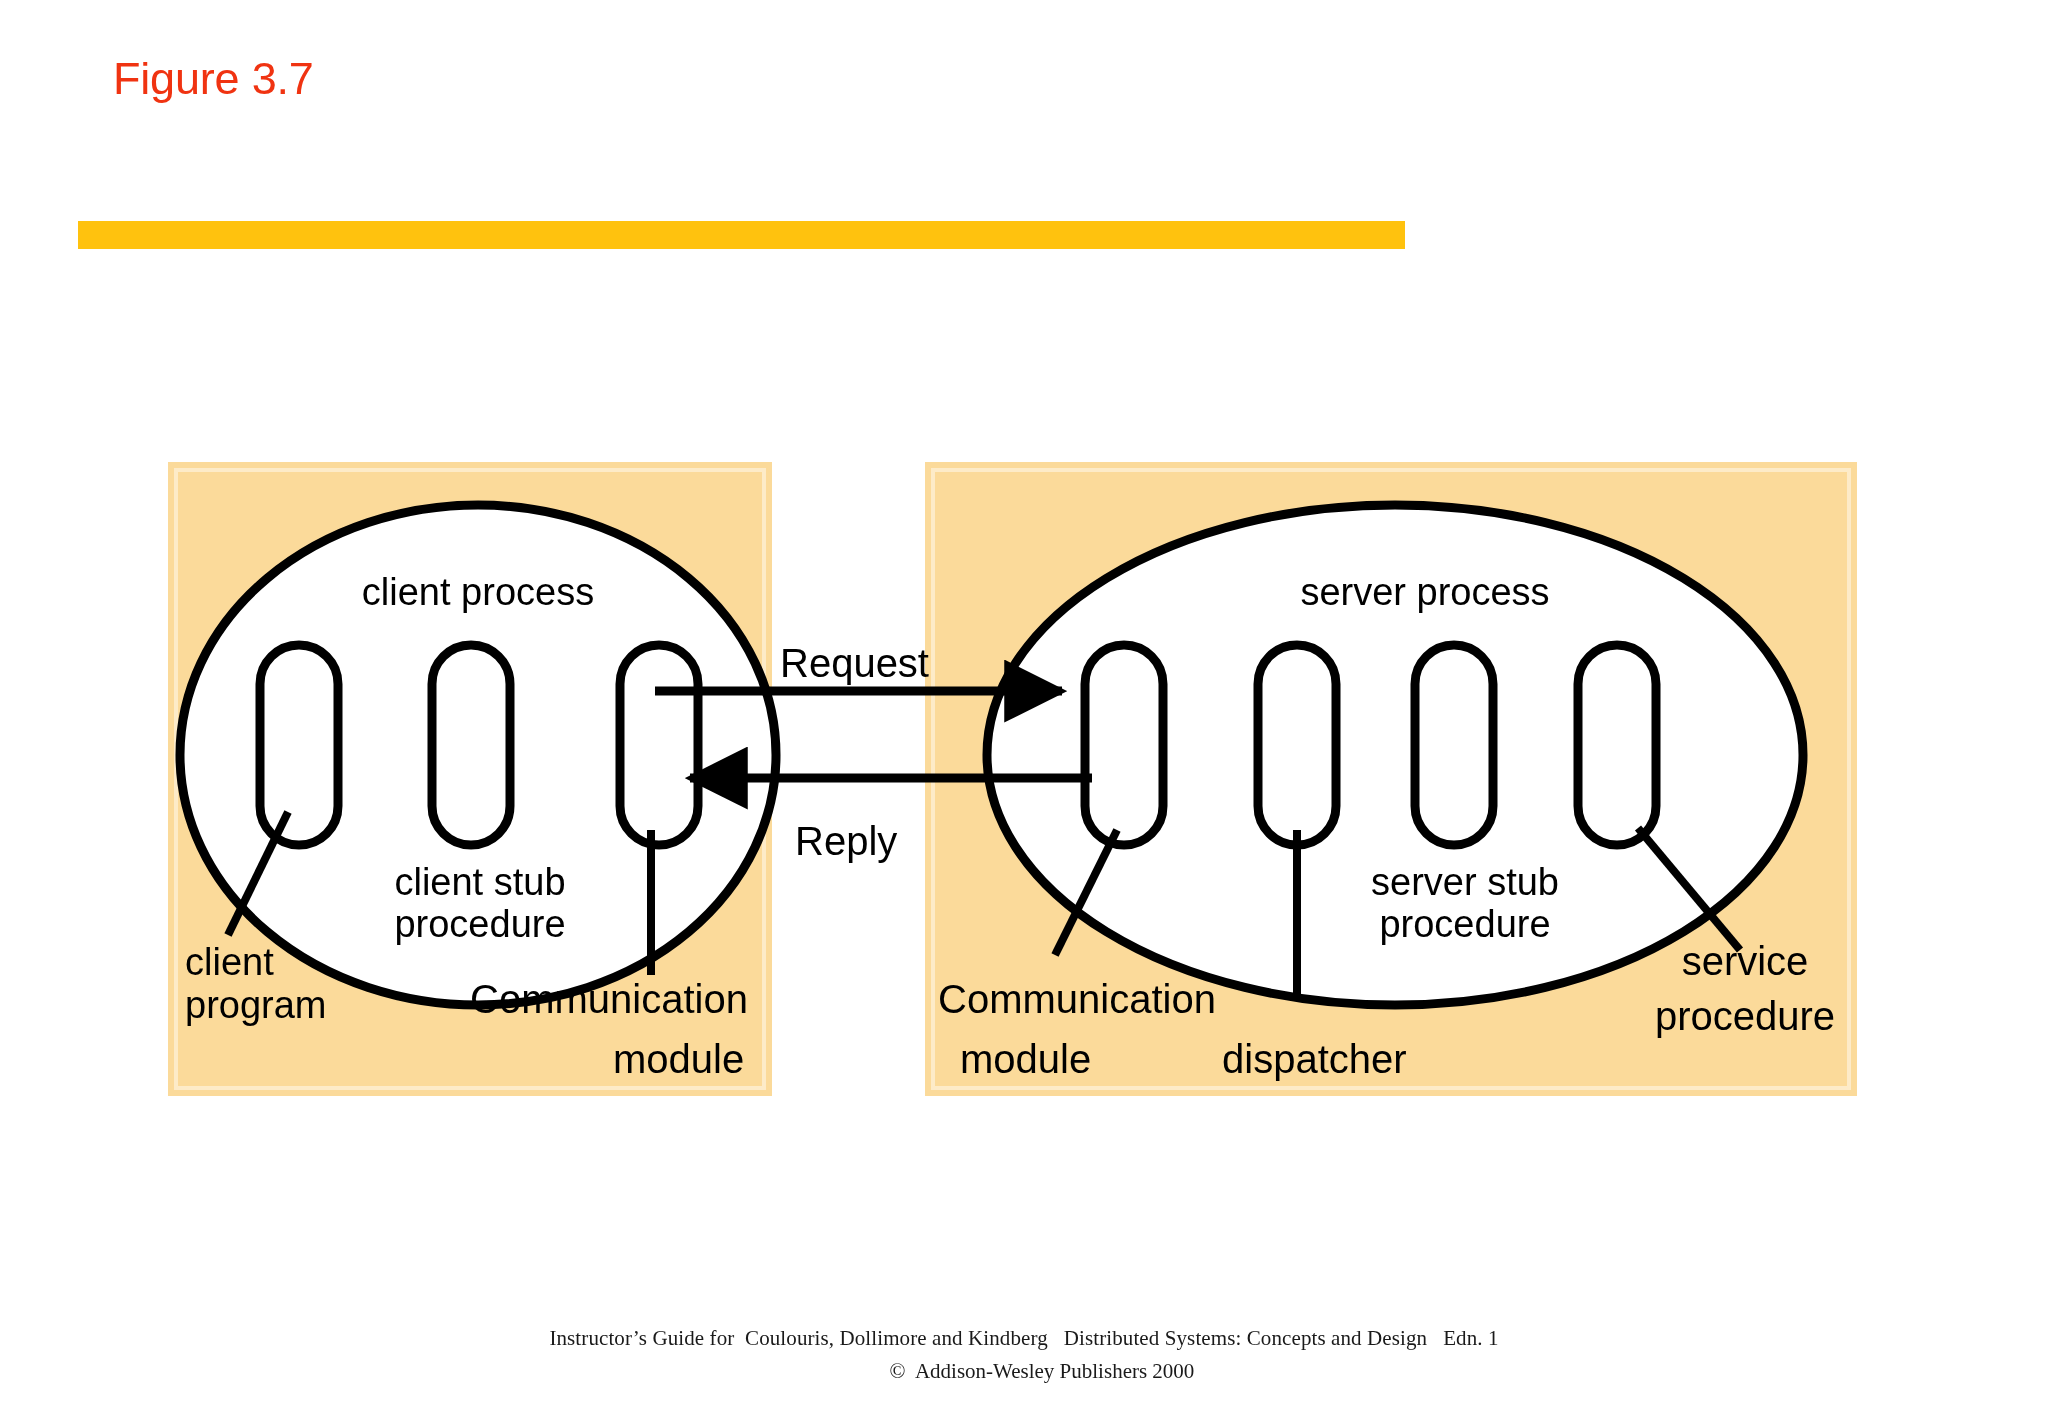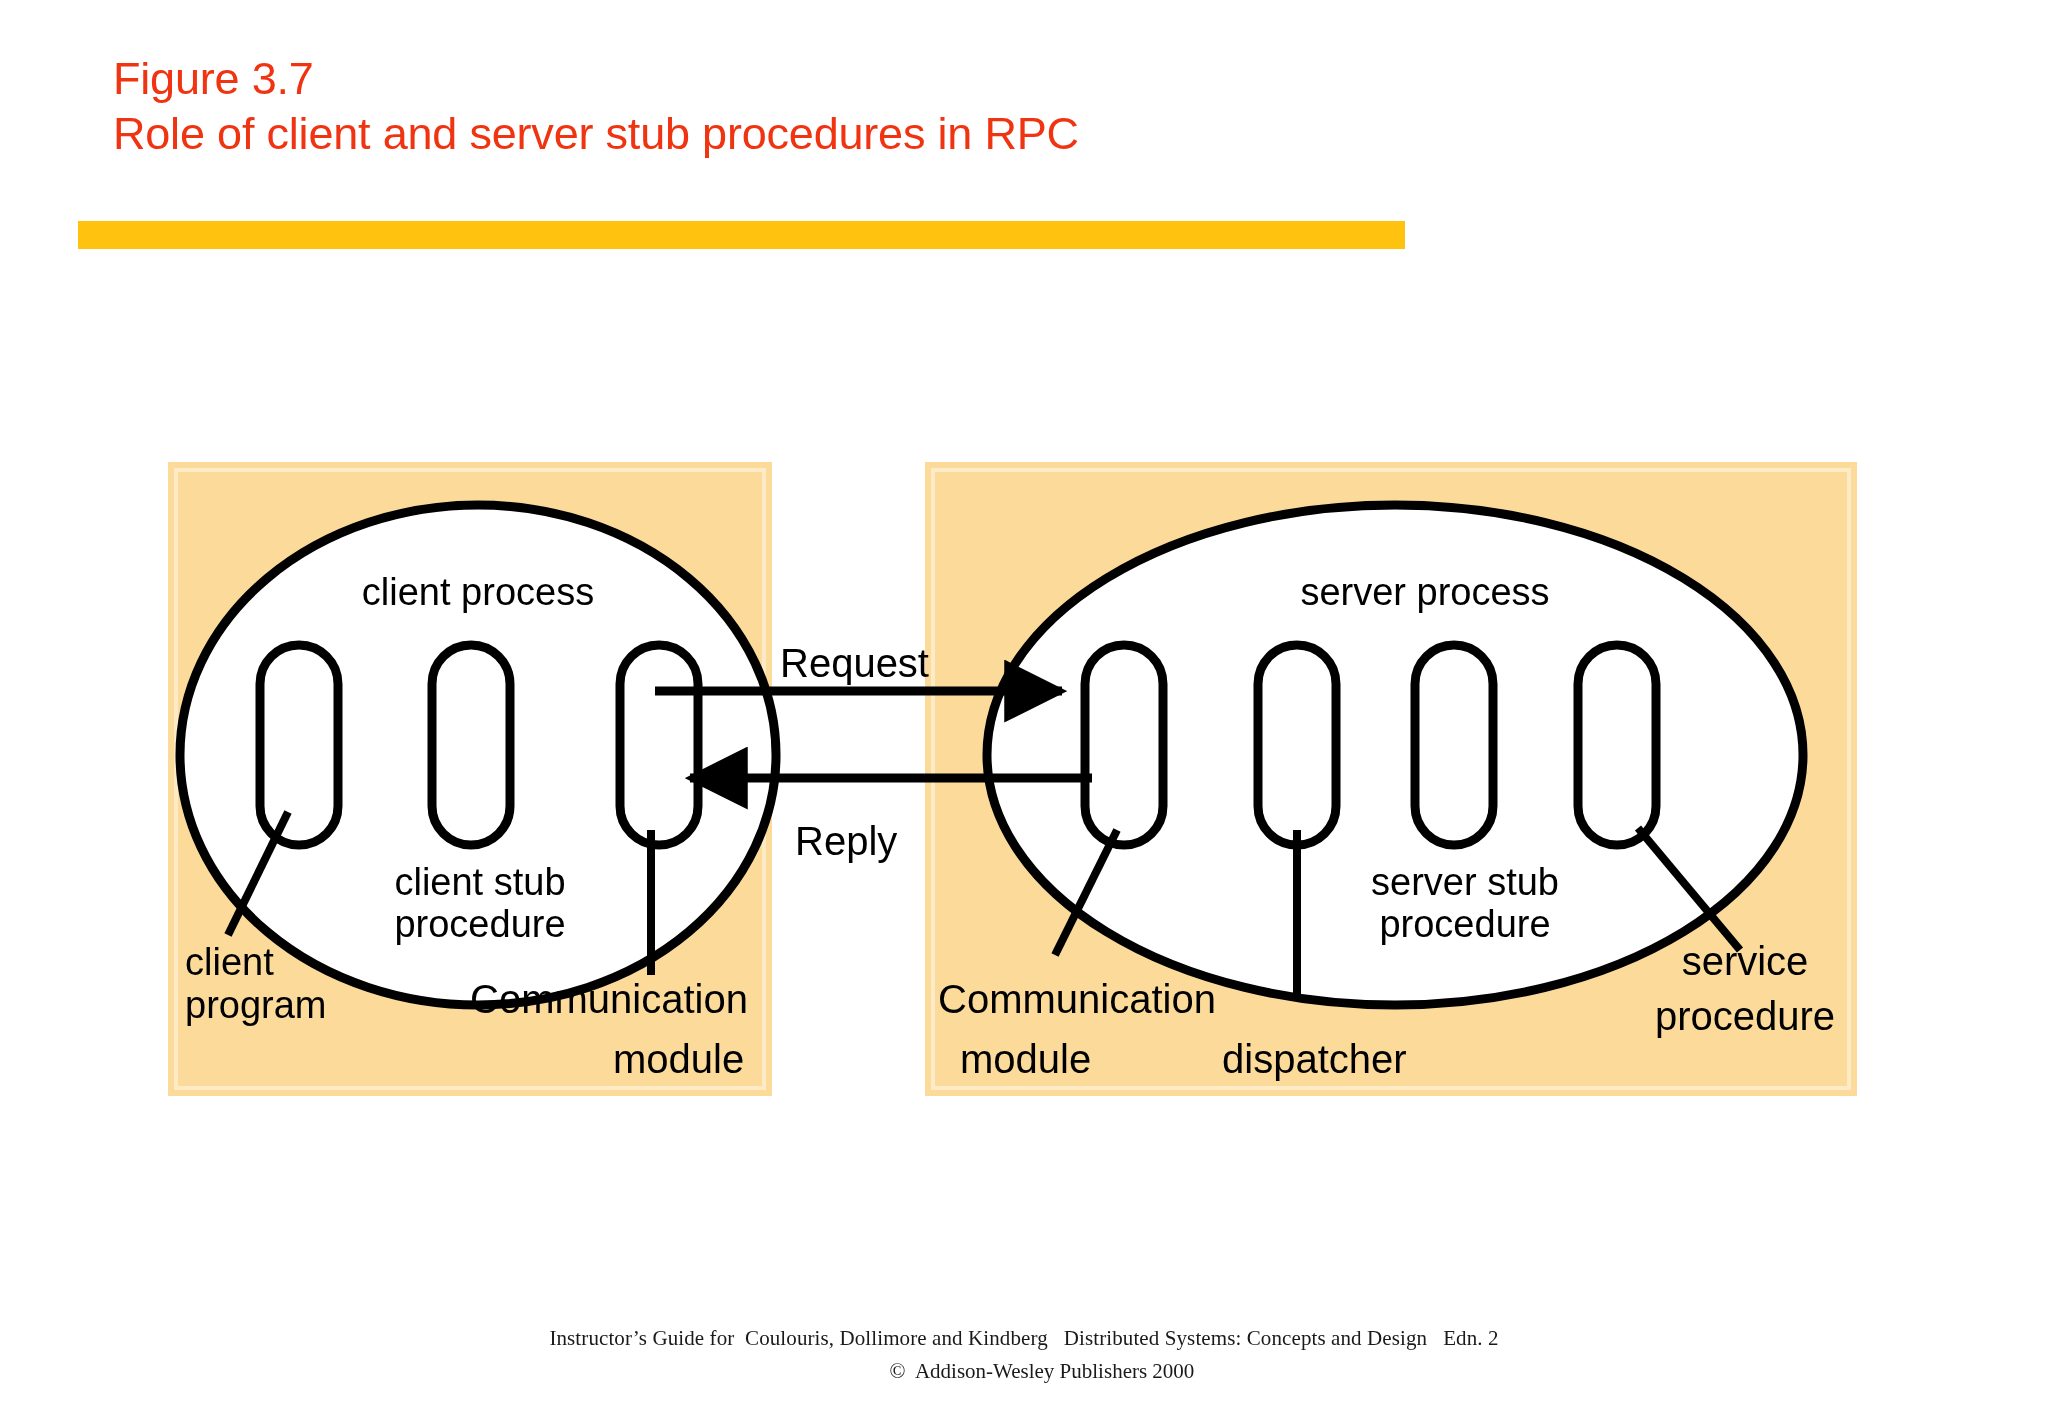--- a/index.html
+++ b/index.html
@@ -77,21 +77,20 @@
   .lbl { font-size: 38px; }
   .lbl-big { font-size: 40px; }
 </style>
 </head>
 <body>
 
 <div id="slide">
 
   <div class="title-block">
     <span class="title-line">Figure 3.7</span>
-    <span class="title-line">Role of client and server stub procedures in RPC</span>
   </div>
 
   <div class="rule-bar"></div>
 
   <svg class="diagram" viewBox="0 0 2048 1418" width="2048" height="1418" xmlns="http://www.w3.org/2000/svg">
 
     <defs>
       <marker id="arrowR" viewBox="0 0 12 12" refX="11" refY="6" markerWidth="7" markerHeight="7" orient="auto-start-reverse">
         <path d="M 0 0 L 12 6 L 0 12 z" fill="#000000"></path>
       </marker>
@@ -165,17 +164,17 @@
       <line x1="655" y1="691" x2="1062" y2="691" stroke="#000000" stroke-width="9" marker-end="url(#arrowR)"></line>
       <text class="lbl-big" x="780" y="677" text-anchor="start">Request</text>
 
       <line x1="1092" y1="778" x2="690" y2="778" stroke="#000000" stroke-width="9" marker-end="url(#arrowL)"></line>
       <text class="lbl-big" x="795" y="855" text-anchor="start">Reply</text>
     </g>
 
   </svg>
 
   <div class="footer">
-    <span class="footer-line1">Instructor’s Guide for  Coulouris, Dollimore and Kindberg   Distributed Systems: Concepts and Design   Edn. 2</span>
+    <span class="footer-line1">Instructor’s Guide for  Coulouris, Dollimore and Kindberg   Distributed Systems: Concepts and Design   Edn. 1</span>
     <span class="footer-line2">©  Addison-Wesley Publishers 2000</span>
   </div>
 
 </div>
 
 </body></html>

